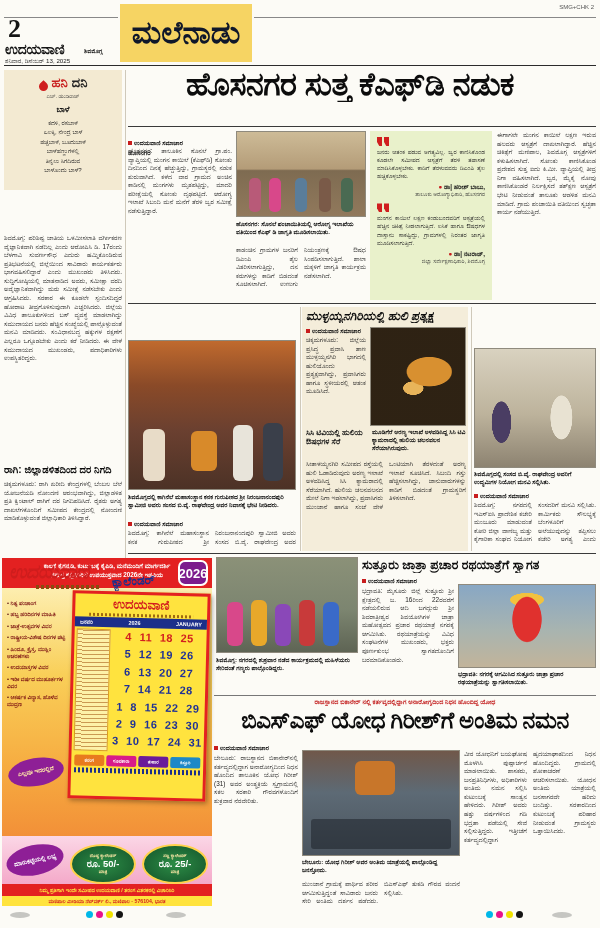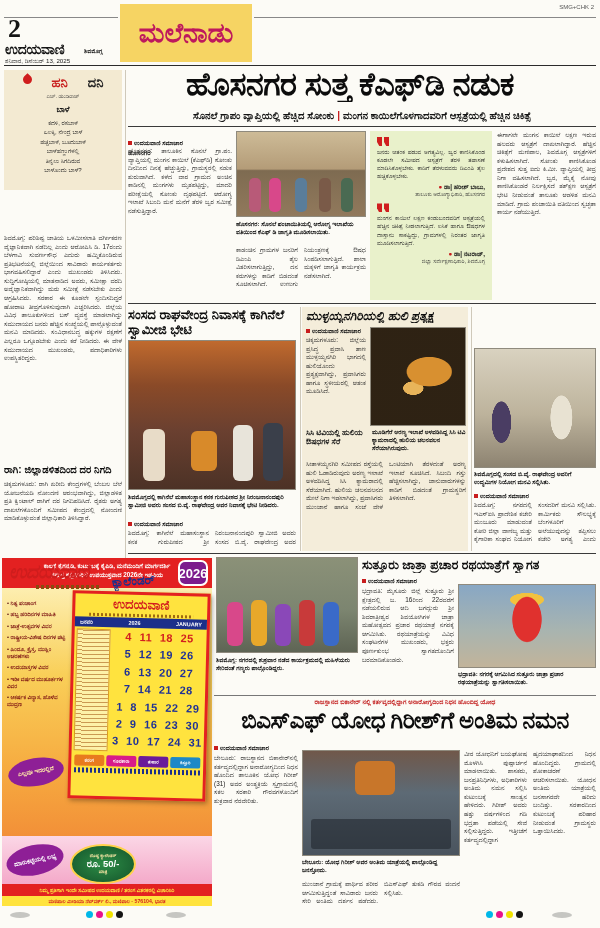--- a/index.html
+++ b/index.html
@@ -18,26 +18,26 @@
 
   
   #plate{top:4px;right:6px;font-size:6px;color:#555;}
   #hdr-rule-l{top:17px;left:4px;width:114px;background:#888;}
   #hdr-rule-r{top:17px;left:254px;width:342px;background:#888;}
   #pageno{top:16px;left:8px;font-family:"Liberation Serif",serif;font-size:26px;font-weight:700;line-height:1;}
   #paper{top:41px;left:5px;font-size:14px;font-weight:800;letter-spacing:-.3px;}
   #edition{top:48px;left:84px;font-size:6px;font-weight:700;}
   #dateline{top:57px;left:5px;font-size:6.2px;color:#222;}
   #section-banner{top:4px;left:120px;width:132px;height:58px;background:#f6d463;display:flex;align-items:center;justify-content:center;}
-  #section-banner .t{font-size:27px;font-weight:800;color:#be185d;}
+  #section-banner .t{font-size:31px;font-weight:800;color:#0f172a;}
   #hdr-rule-b{top:65px;left:4px;width:592px;background:#2b2b2b;}
 
   
   #hani{top:70px;left:4px;width:118px;height:120px;background:#f3ead2;box-sizing:border-box;padding:5px 6px;text-align:center;}
-  #hani .row1{display:flex;align-items:flex-start;justify-content:center;gap:20px;}
+  #hani .row1{display:flex;align-items:flex-end;justify-content:center;gap:4px;}
   .drop{width:9px;height:9px;background:#cf1d1d;border-radius:0 50% 50% 50%;transform:rotate(45deg);}
   #hani .t1{font-size:13px;font-weight:800;color:#c81d1d;}
   #hani .t2{font-size:13px;font-weight:800;color:#222;}
   #hani .auth{font-size:5.4px;color:#333;margin-top:2px;}
   #hani .ptitle{font-size:8px;font-weight:800;margin-top:5px;}
   #hani .poem{font-size:6.1px;line-height:1.55;white-space:pre-line;margin-top:3px;color:#222;}
   #lart-head{top:196px;left:4px;width:118px;font-size:11px;line-height:1.22;}
   #lart-body{top:234px;left:4px;width:118px;height:226px;}
   #lart-sub{top:464px;left:4px;width:118px;font-size:10px;}
   #lart-body2{top:480px;left:4px;width:118px;height:80px;}
@@ -198,23 +198,20 @@
 ತಿನ್ನಲು ಸಿಗದಿರುವ
 ಬಾಳೊಂದು ಬಾಳೆ?</div>
   </div>
 
   <div class="abs body" id="lart-body">ಶಿವಮೊಗ್ಗ: ಪರಿಶಿಷ್ಟ ಜಾತಿಯ ಒಳಮೀಸಲಾತಿ ವರ್ಗೀಕರಣ ವೈಜ್ಞಾನಿಕವಾಗಿ ನಡೆದಿಲ್ಲ ಎಂದು ಆರೋಪಿಸಿ ಡಿ. 17ರಂದು ಬೆಳಗಾವಿ ಸುವರ್ಣಸೌಧ ಎದುರು ಹಮ್ಮಿಕೊಂಡಿರುವ ಪ್ರತಿಭಟನೆಯಲ್ಲಿ ಜಿಲ್ಲೆಯಿಂದ ಸಾವಿರಾರು ಕಾರ್ಯಕರ್ತರು ಭಾಗವಹಿಸಲಿದ್ದಾರೆ ಎಂದು ಮುಖಂಡರು ತಿಳಿಸಿದರು. ಸುದ್ದಿಗೋಷ್ಠಿಯಲ್ಲಿ ಮಾತನಾಡಿದ ಅವರು, ಸಮೀಕ್ಷಾ ವರದಿ ಅವೈಜ್ಞಾನಿಕವಾಗಿದ್ದು ಮರು ಸಮೀಕ್ಷೆ ನಡೆಸಬೇಕು ಎಂದು ಆಗ್ರಹಿಸಿದರು. ಸರಕಾರ ಈ ಕೂಡಲೇ ಸ್ಪಂದಿಸದಿದ್ದರೆ ಹೋರಾಟ ತೀವ್ರಗೊಳಿಸುವುದಾಗಿ ಎಚ್ಚರಿಸಿದರು. ಜಿಲ್ಲೆಯ ವಿವಿಧ ತಾಲೂಕುಗಳಿಂದ ಬಸ್ ವ್ಯವಸ್ಥೆ ಮಾಡಲಾಗಿದ್ದು ಸಮುದಾಯದ ಜನರು ಹೆಚ್ಚಿನ ಸಂಖ್ಯೆಯಲ್ಲಿ ಪಾಲ್ಗೊಳ್ಳುವಂತೆ ಮನವಿ ಮಾಡಿದರು. ಸಂವಿಧಾನಬದ್ಧ ಹಕ್ಕುಗಳ ರಕ್ಷಣೆಗೆ ಎಲ್ಲರೂ ಒಗ್ಗೂಡಬೇಕು ಎಂದು ಕರೆ ನೀಡಿದರು. ಈ ವೇಳೆ ಸಮುದಾಯದ ಮುಖಂಡರು, ಪದಾಧಿಕಾರಿಗಳು ಉಪಸ್ಥಿತರಿದ್ದರು.</div>
   <div class="abs hl" id="lart-sub">ರಾಗಿ: ಜಿಲ್ಲಾಡಳಿತದಿಂದ ದರ ನಿಗದಿ</div>
   <div class="abs body" id="lart-body2">ಚಿಕ್ಕಮಗಳೂರು: ರಾಗಿ ಖರೀದಿ ಕೇಂದ್ರಗಳಲ್ಲಿ ಬೆಂಬಲ ಬೆಲೆ ಯೋಜನೆಯಡಿ ನೋಂದಣಿ ಆರಂಭವಾಗಿದ್ದು, ಜಿಲ್ಲಾಡಳಿತ ಪ್ರತಿ ಕ್ವಿಂಟಾಲ್ ರಾಗಿಗೆ ದರ ನಿಗದಿಪಡಿಸಿದೆ. ರೈತರು ಅಗತ್ಯ ದಾಖಲೆಗಳೊಂದಿಗೆ ಸಮೀಪದ ಕೇಂದ್ರದಲ್ಲಿ ನೋಂದಣಿ ಮಾಡಿಕೊಳ್ಳುವಂತೆ ಜಿಲ್ಲಾಧಿಕಾರಿ ತಿಳಿಸಿದ್ದಾರೆ.</div>
   <div class="vr" id="vrule-left"></div>
 
   <div class="abs hl" id="main-head">ಹೊಸನಗರ ಸುತ್ತ ಕೆಎಫ್‌ಡಿ ನಡುಕ</div>
-  <div class="abs" id="main-deck">
-    <span>ಸೊನಲೆ ಗ್ರಾಪಂ ವ್ಯಾಪ್ತಿಯಲ್ಲಿ ಹೆಚ್ಚಿದ ಸೋಂಕು</span><span class="sep">|</span><span>ಮಂಗನ ಕಾಯಿಲೆಗೊಳಗಾದವರಿಗೆ ಆಸ್ಪತ್ರೆಯಲ್ಲಿ ಹೆಚ್ಚಿನ ಚಿಕಿತ್ಸೆ</span>
-  </div>
   <div class="hr" id="main-rule"></div>
   <div class="abs" id="main-byline">
     <span class="byl"><span class="rsq"></span><span>ಉದಯವಾಣಿ ಸಮಾಚಾರ</span></span>
     <span class="pl">ಹೊಸನಗರ</span>
   </div>
   <div class="abs body" id="main-b1">ಹೊಸನಗರ: ತಾಲೂಕಿನ ಸೊನಲೆ ಗ್ರಾ.ಪಂ. ವ್ಯಾಪ್ತಿಯಲ್ಲಿ ಮಂಗನ ಕಾಯಿಲೆ (ಕೆಎಫ್‌ಡಿ) ಸೋಂಕು ದಿನದಿಂದ ದಿನಕ್ಕೆ ಹೆಚ್ಚುತ್ತಿದ್ದು, ಗ್ರಾಮಸ್ಥರಲ್ಲಿ ನಡುಕ ಶುರುವಾಗಿದೆ. ಕಳೆದ ವಾರ ಗ್ರಾಮದ ಅಂಚಿನ ಕಾಡಿನಲ್ಲಿ ಮಂಗಗಳು ಮೃತಪಟ್ಟಿದ್ದು, ಮಾದರಿ ಪರೀಕ್ಷೆಯಲ್ಲಿ ಸೋಂಕು ದೃಢಪಟ್ಟಿದೆ. ಆರೋಗ್ಯ ಇಲಾಖೆ ಸಿಬಂದಿ ಮನೆ ಮನೆಗೆ ತೆರಳಿ ಜ್ವರ ಸಮೀಕ್ಷೆ ನಡೆಸುತ್ತಿದ್ದಾರೆ.</div>
   <div class="photo" id="ph-main">
     <i style="left:12px;background:#b85a78;"></i>
     <i style="left:32px;background:#d8488a;"></i>
     <i style="left:58px;background:#5a7d9a;"></i>
@@ -230,21 +227,20 @@
     <div class="qname"><span class="dot">●</span> <span>ಡಾ| ಹರೀಶ್ ಬಾಬು,</span></div>
     <div class="qrole">ತಾಲೂಕು ಆರೋಗ್ಯಾಧಿಕಾರಿ, ಹೊಸನಗರ</div>
     <div class="qicon"></div>
     <div class="qtext">ಮಂಗನ ಕಾಯಿಲೆ ಲಕ್ಷಣ ಕಂಡುಬಂದವರಿಗೆ ಆಸ್ಪತ್ರೆಯಲ್ಲಿ ಹೆಚ್ಚಿನ ಚಿಕಿತ್ಸೆ ನೀಡಲಾಗುತ್ತಿದೆ. ಲಸಿಕೆ ಹಾಗೂ ಔಷಧಗಳ ದಾಸ್ತಾನು ಸಾಕಷ್ಟಿದ್ದು, ಗ್ರಾಮಗಳಲ್ಲಿ ನಿರಂತರ ಜಾಗೃತಿ ಮೂಡಿಸಲಾಗುತ್ತಿದೆ.</div>
     <div class="qname"><span class="dot">●</span> <span>ಡಾ| ನಟರಾಜ್,</span></div>
     <div class="qrole">ಜಿಲ್ಲಾ ಸರ್ವೇಕ್ಷಣಾಧಿಕಾರಿ, ಶಿವಮೊಗ್ಗ</div>
   </div>
   <div class="abs body" id="main-b3">ಈಗಾಗಲೇ ಮಂಗನ ಕಾಯಿಲೆ ಲಕ್ಷಣ ಇರುವ ಹಲವರು ಆಸ್ಪತ್ರೆಗೆ ದಾಖಲಾಗಿದ್ದಾರೆ. ಹೆಚ್ಚಿನ ಚಿಕಿತ್ಸೆಗೆ ಮಣಿಪಾಲ, ಶಿವಮೊಗ್ಗ ಆಸ್ಪತ್ರೆಗಳಿಗೆ ಕಳುಹಿಸಲಾಗಿದೆ. ಸೋಂಕು ಕಾಣಿಸಿಕೊಂಡ ಪ್ರದೇಶದ ಸುತ್ತ ಐದು ಕಿ.ಮೀ. ವ್ಯಾಪ್ತಿಯಲ್ಲಿ ತೀವ್ರ ನಿಗಾ ವಹಿಸಲಾಗಿದೆ. ಜ್ವರ, ಮೈಕೈ ನೋವು ಕಾಣಿಸಿಕೊಂಡರೆ ನಿರ್ಲಕ್ಷಿಸದೆ ತತ್‌ಕ್ಷಣ ಆಸ್ಪತ್ರೆಗೆ ಭೇಟಿ ನೀಡುವಂತೆ ತಾಲೂಕು ಆಡಳಿತ ಮನವಿ ಮಾಡಿದೆ. ಗ್ರಾಮ ಪಂಚಾಯಿತಿ ವತಿಯಿಂದ ಸ್ವಚ್ಛತಾ ಕಾರ್ಯ ನಡೆಯುತ್ತಿದೆ.</div>
   <div class="hr" id="mid-rule"></div>
 
-  <div class="abs hl" id="a-head">ಸಂಸದ ರಾಘವೇಂದ್ರ ನಿವಾಸಕ್ಕೆ ಕಾಗಿನೆಲೆ ಸ್ವಾಮೀಜಿ ಭೇಟಿ</div>
   <div class="photo" id="ph-a">
     <i style="left:14px;bottom:8px;width:22px;height:52px;background:#e8dcc8;"></i>
     <i style="left:62px;bottom:18px;width:26px;height:40px;background:#d88a2a;"></i>
     <i style="left:104px;bottom:8px;width:20px;height:56px;background:#e8e4da;"></i>
     <i style="left:134px;bottom:8px;width:20px;height:58px;background:#3a3f4a;"></i>
   </div>
   <div class="abs cap" id="cap-a">ಶಿವಮೊಗ್ಗದಲ್ಲಿ ಕಾಗಿನೆಲೆ ಮಹಾಸಂಸ್ಥಾನ ಕನಕ ಗುರುಪೀಠದ ಶ್ರೀ ನಿರಂಜನಾನಂದಪುರಿ ಸ್ವಾಮೀಜಿ ಅವರು ಸಂಸದ ಬಿ.ವೈ. ರಾಘವೇಂದ್ರ ಅವರ ನಿವಾಸಕ್ಕೆ ಭೇಟಿ ನೀಡಿದರು.</div>
   <div class="abs byl" id="a-byline"><span class="rsq"></span><span>ಉದಯವಾಣಿ ಸಮಾಚಾರ</span></div>
   <div class="abs body cols2" id="a-body">ಶಿವಮೊಗ್ಗ: ಕಾಗಿನೆಲೆ ಮಹಾಸಂಸ್ಥಾನ ಕನಕ ಗುರುಪೀಠದ ಶ್ರೀ ನಿರಂಜನಾನಂದಪುರಿ ಸ್ವಾಮೀಜಿ ಅವರು ಸಂಸದ ಬಿ.ವೈ. ರಾಘವೇಂದ್ರ ಅವರ ನಿವಾಸಕ್ಕೆ ಶುಕ್ರವಾರ ಭೇಟಿ ನೀಡಿ ಆಶೀರ್ವದಿಸಿದರು.</div>
   <div class="vr" id="vrule-m1"></div>
@@ -316,20 +312,25 @@
       <div class="mc-addr"></div>
     </div>
 
     <div class="zone" id="ad-pink">
       <div class="abs" id="ad-avail">ಮಾರುಕಟ್ಟೆಯಲ್ಲಿ ಲಭ್ಯ</div>
       <div class="price" id="ad-price1">
         <span class="lbl">ದೊಡ್ಡ ಕ್ಯಾಲೆಂಡರ್</span>
         <span class="amt">ರೂ. 50/-</span>
         <span class="only">ಮಾತ್ರ</span>
       </div>
+      <div class="price" id="ad-price2">
+        <span class="lbl">ಸಣ್ಣ ಕ್ಯಾಲೆಂಡರ್</span>
+        <span class="amt">ರೂ. 25/-</span>
+        <span class="only">ಮಾತ್ರ</span>
+      </div>
     </div>
     <div class="zone" id="ad-foot1">ನಿಮ್ಮ ಪ್ರತಿಗಾಗಿ ಇಂದೇ ಸಮೀಪದ ಉದಯವಾಣಿ / ತರಂಗ ವಿತರಕರಲ್ಲಿ ವಿಚಾರಿಸಿರಿ</div>
     <div class="zone" id="ad-foot2">ಮಣಿಪಾಲ ಮೀಡಿಯಾ ನೆಟ್‌ವರ್ಕ್ ಲಿ., ಮಣಿಪಾಲ - 576104, ಭಾರತ</div>
   </div>
 
   <div class="photo" id="ph-group">
     <i style="left:10px;bottom:6px;width:16px;height:44px;background:#d8488a;"></i>
     <i style="left:34px;bottom:6px;width:16px;height:46px;background:#e8a82a;"></i>
     <i style="left:58px;bottom:6px;width:16px;height:42px;background:#8a48b8;"></i>
     <i style="left:82px;bottom:6px;width:16px;height:46px;background:#c83a3a;"></i>

